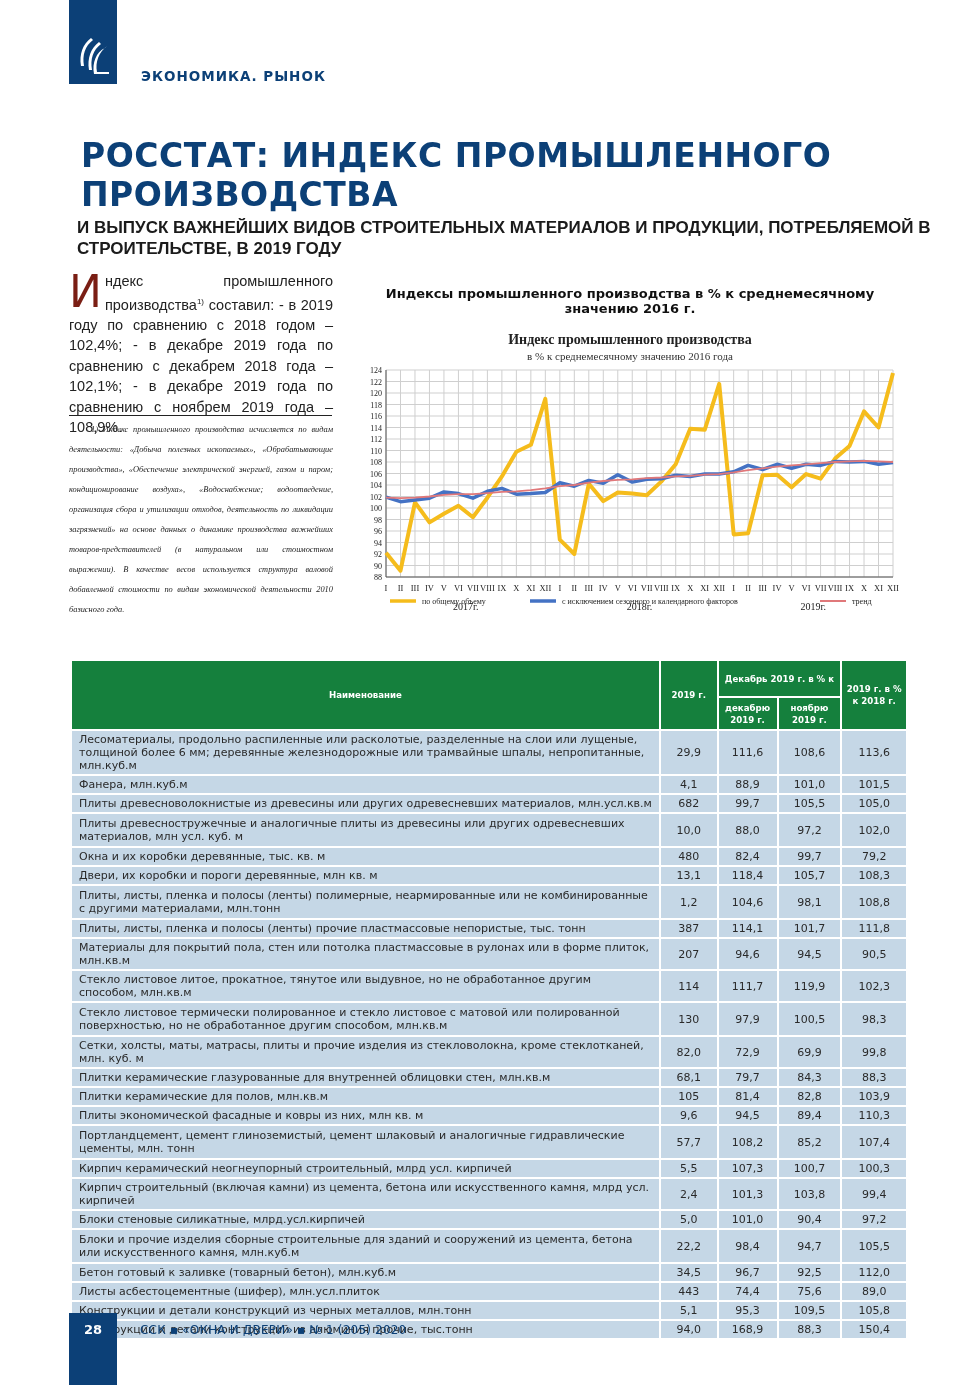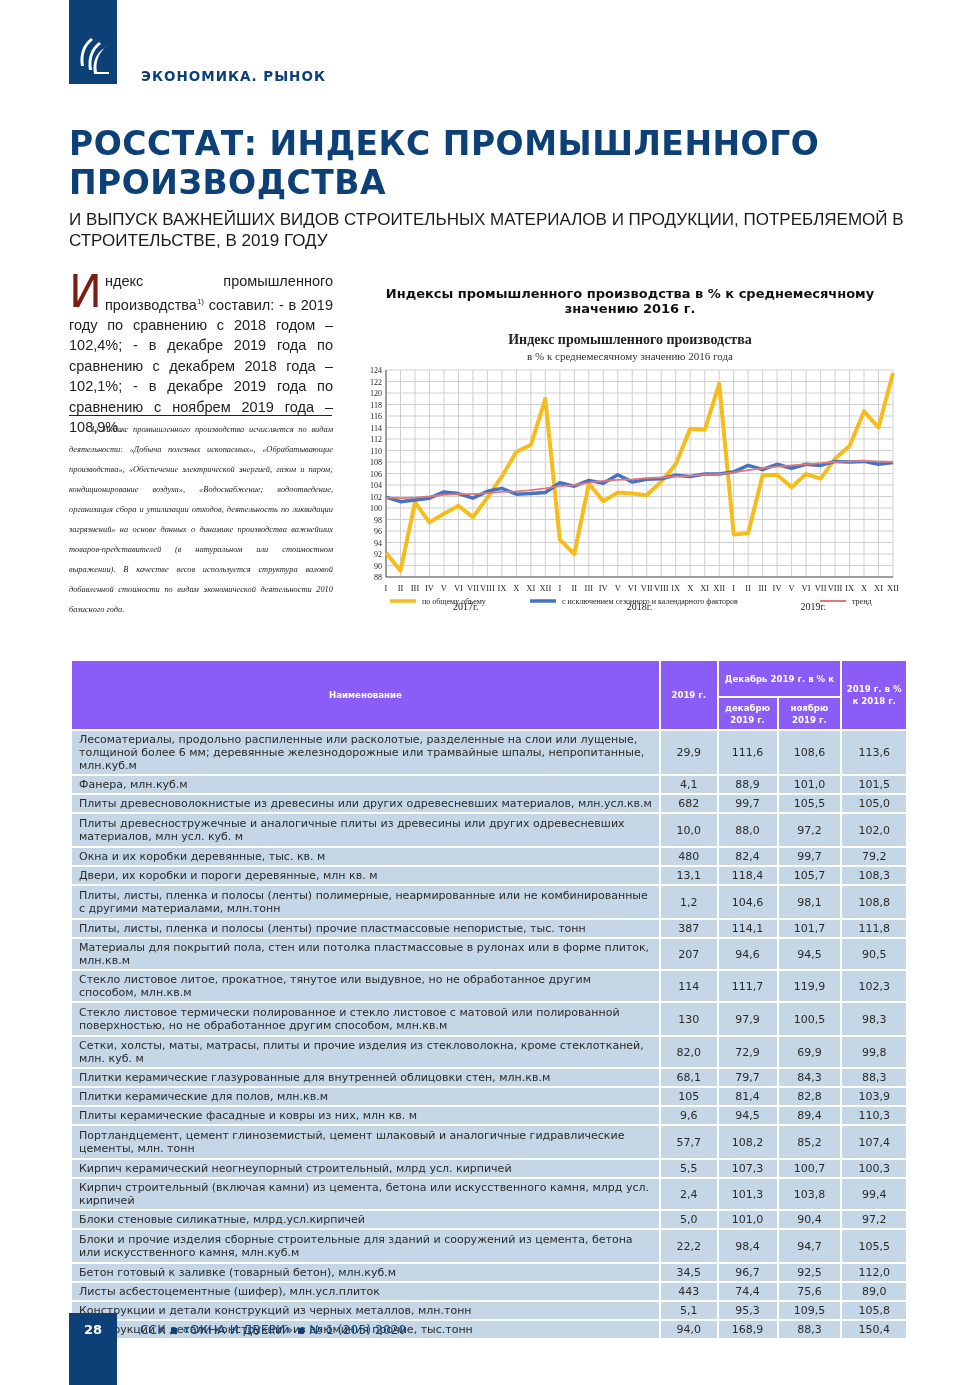--- a/index.html
+++ b/index.html
@@ -10,41 +10,41 @@
   .title { position:absolute; left:69px; top:124px; font-family:"DejaVu Sans", sans-serif; font-weight:bold; font-size:33px; line-height:39px; color:#0c4077; letter-spacing:0.5px; width:860px; }
   .subtitle { position:absolute; left:69px; top:209px; font-family:"Liberation Sans", sans-serif; font-size:17px; line-height:21px; color:#1b1b1b; letter-spacing:0; width:860px; font-stretch:condensed; }
   .intro { position:absolute; left:69px; top:271px; width:264px; font-size:14.5px; line-height:20.5px; color:#222; text-align:justify; }
   .intro .dropcap { float:left; font-family:"DejaVu Sans", sans-serif; font-size:44px; line-height:38px; color:#7a1e14; margin:2px 3px 0 0; }
   .intro-rule { position:absolute; left:69px; top:415px; width:263px; height:1px; background:#222; }
   .footnote { position:absolute; left:69px; top:420px; width:264px; font-family:Liberation Serif, serif; font-style:italic; font-size:8.4px; line-height:20px; color:#222; text-align:justify; text-indent:22px; }
   .chart-caption { position:absolute; left:360px; top:286px; width:540px; text-align:center; font-family:"DejaVu Sans", sans-serif; font-weight:bold; font-size:13px; color:#111; }
   .chart-wrap { position:absolute; left:360px; top:325px; width:550px; height:285px; }
   .chart-wrap svg { position:absolute; left:0; top:0; }
   table.data { position:absolute; left:70px; top:659px; width:838px; border-collapse:separate; border-spacing:2px; font-family:"DejaVu Sans", sans-serif; }
-  table.data th { background:#8b5cf6; color:#fff; font-size:8.6px; font-weight:bold; text-align:center; padding:2px 3px; line-height:12px; }
+  table.data th { background:#15803d; color:#fff; font-size:8.6px; font-weight:bold; text-align:center; padding:2px 3px; line-height:12px; }
   table.data td { background:#c5d7e6; font-size:11px; line-height:13px; color:#2a2a2a; padding:2px 7px; }
   table.data td.num { text-align:center; padding:2px 2px; }
   table.data tr.tall td { height:28px; }
   .page-block { position:absolute; left:69px; top:1313px; width:48px; height:72px; background:#0c4077; }
   .page-num { position:absolute; left:69px; top:1322px; width:48px; text-align:center; color:#fff; font-family:"DejaVu Sans", sans-serif; font-weight:bold; font-size:13px; }
   .footer-text { position:absolute; left:140px; top:1323px; font-family:"DejaVu Sans", sans-serif; font-size:12px; color:#0c4077; letter-spacing:0.2px; }
 </style>
 </head>
 <body>
 
 <div class="logo-block">
   <svg width="36" height="40" viewBox="0 0 36 40">
     <path d="M16 2 C8 8 4 18 6 30 L9 30 C7 19 10 10 18 4 Z" fill="#fff"></path>
     <path d="M24 6 C16 12 12 22 14 34 L17 34 C15 23 18 14 26 8 Z" fill="#fff"></path>
     <path d="M32 10 C24 16 20 26 22 36 L34 36 L34 38 L19 38 C17 27 21 16 30 12 Z" fill="#fff"></path>
   </svg>
 </div>
 <div class="section-label">ЭКОНОМИКА. РЫНОК</div>
-<h1 class="title" style="margin:0;">РОССТАТ: ИНДЕКС ПРОМЫШЛЕННОГО ПРОИЗВОДСТВА</h1>
-<h2 class="subtitle" style="margin:0;font-weight:normal;">И ВЫПУСК ВАЖНЕЙШИХ ВИДОВ СТРОИТЕЛЬНЫХ МАТЕРИАЛОВ И ПРОДУКЦИИ, ПОТРЕБЛЯЕМОЙ В СТРОИТЕЛЬСТВЕ, В 2019 ГОДУ</h2>
+<h1 class="title" style="margin:12px;">РОССТАТ: ИНДЕКС ПРОМЫШЛЕННОГО ПРОИЗВОДСТВА</h1>
+<h2 class="subtitle" style="margin:8px;font-weight:bold;">И ВЫПУСК ВАЖНЕЙШИХ ВИДОВ СТРОИТЕЛЬНЫХ МАТЕРИАЛОВ И ПРОДУКЦИИ, ПОТРЕБЛЯЕМОЙ В СТРОИТЕЛЬСТВЕ, В 2019 ГОДУ</h2>
 
 <div class="intro">
   <span class="dropcap">И</span><span>ндекс промышленного производства</span><sup style="font-size:8px;">1)</sup><span> составил: - в 2019 году по сравнению с 2018 годом – 102,4%; - в декабре 2019 года по сравнению с декабрем 2018 года – 102,1%; - в декабре 2019 года по сравнению с ноябрем 2019 года – 108,9%.</span>
 </div>
 <div class="intro-rule"></div>
 <div class="footnote">1) Индекс промышленного производства исчисляется по видам деятельности: «Добыча полезных ископаемых», «Обрабатывающие производства», «Обеспечение электрической энергией, газом и паром; кондиционирование воздуха», «Водоснабжение; водоотведение, организация сбора и утилизации отходов, деятельность по ликвидации загрязнений» на основе данных о динамике производства важнейших товаров-представителей (в натуральном или стоимостном выражении). В качестве весов используется структура валовой добавленной стоимости по видам экономической деятельности 2010 базисного года.</div>
 
 <div class="chart-caption">Индексы промышленного производства в % к среднемесячному значению 2016 г.</div>
 <div class="chart-wrap">
   <svg id="chart" width="550" height="285" xmlns="http://www.w3.org/2000/svg">
@@ -296,21 +296,21 @@
         <td class="num">88,3</td>
       </tr>
       <tr>
         <td>Плитки керамические для полов, млн.кв.м</td>
         <td class="num">105</td>
         <td class="num">81,4</td>
         <td class="num">82,8</td>
         <td class="num">103,9</td>
       </tr>
       <tr>
-        <td>Плиты керамические фасадные и ковры из них, млн кв. м</td>
+        <td>Плиты экономической фасадные и ковры из них, млн кв. м</td>
         <td class="num">9,6</td>
         <td class="num">94,5</td>
         <td class="num">89,4</td>
         <td class="num">110,3</td>
       </tr>
       <tr class="tall">
         <td>Портландцемент, цемент глиноземистый, цемент шлаковый и аналогичные гидравлические цементы, млн. тонн</td>
         <td class="num">57,7</td>
         <td class="num">108,2</td>
         <td class="num">85,2</td>

